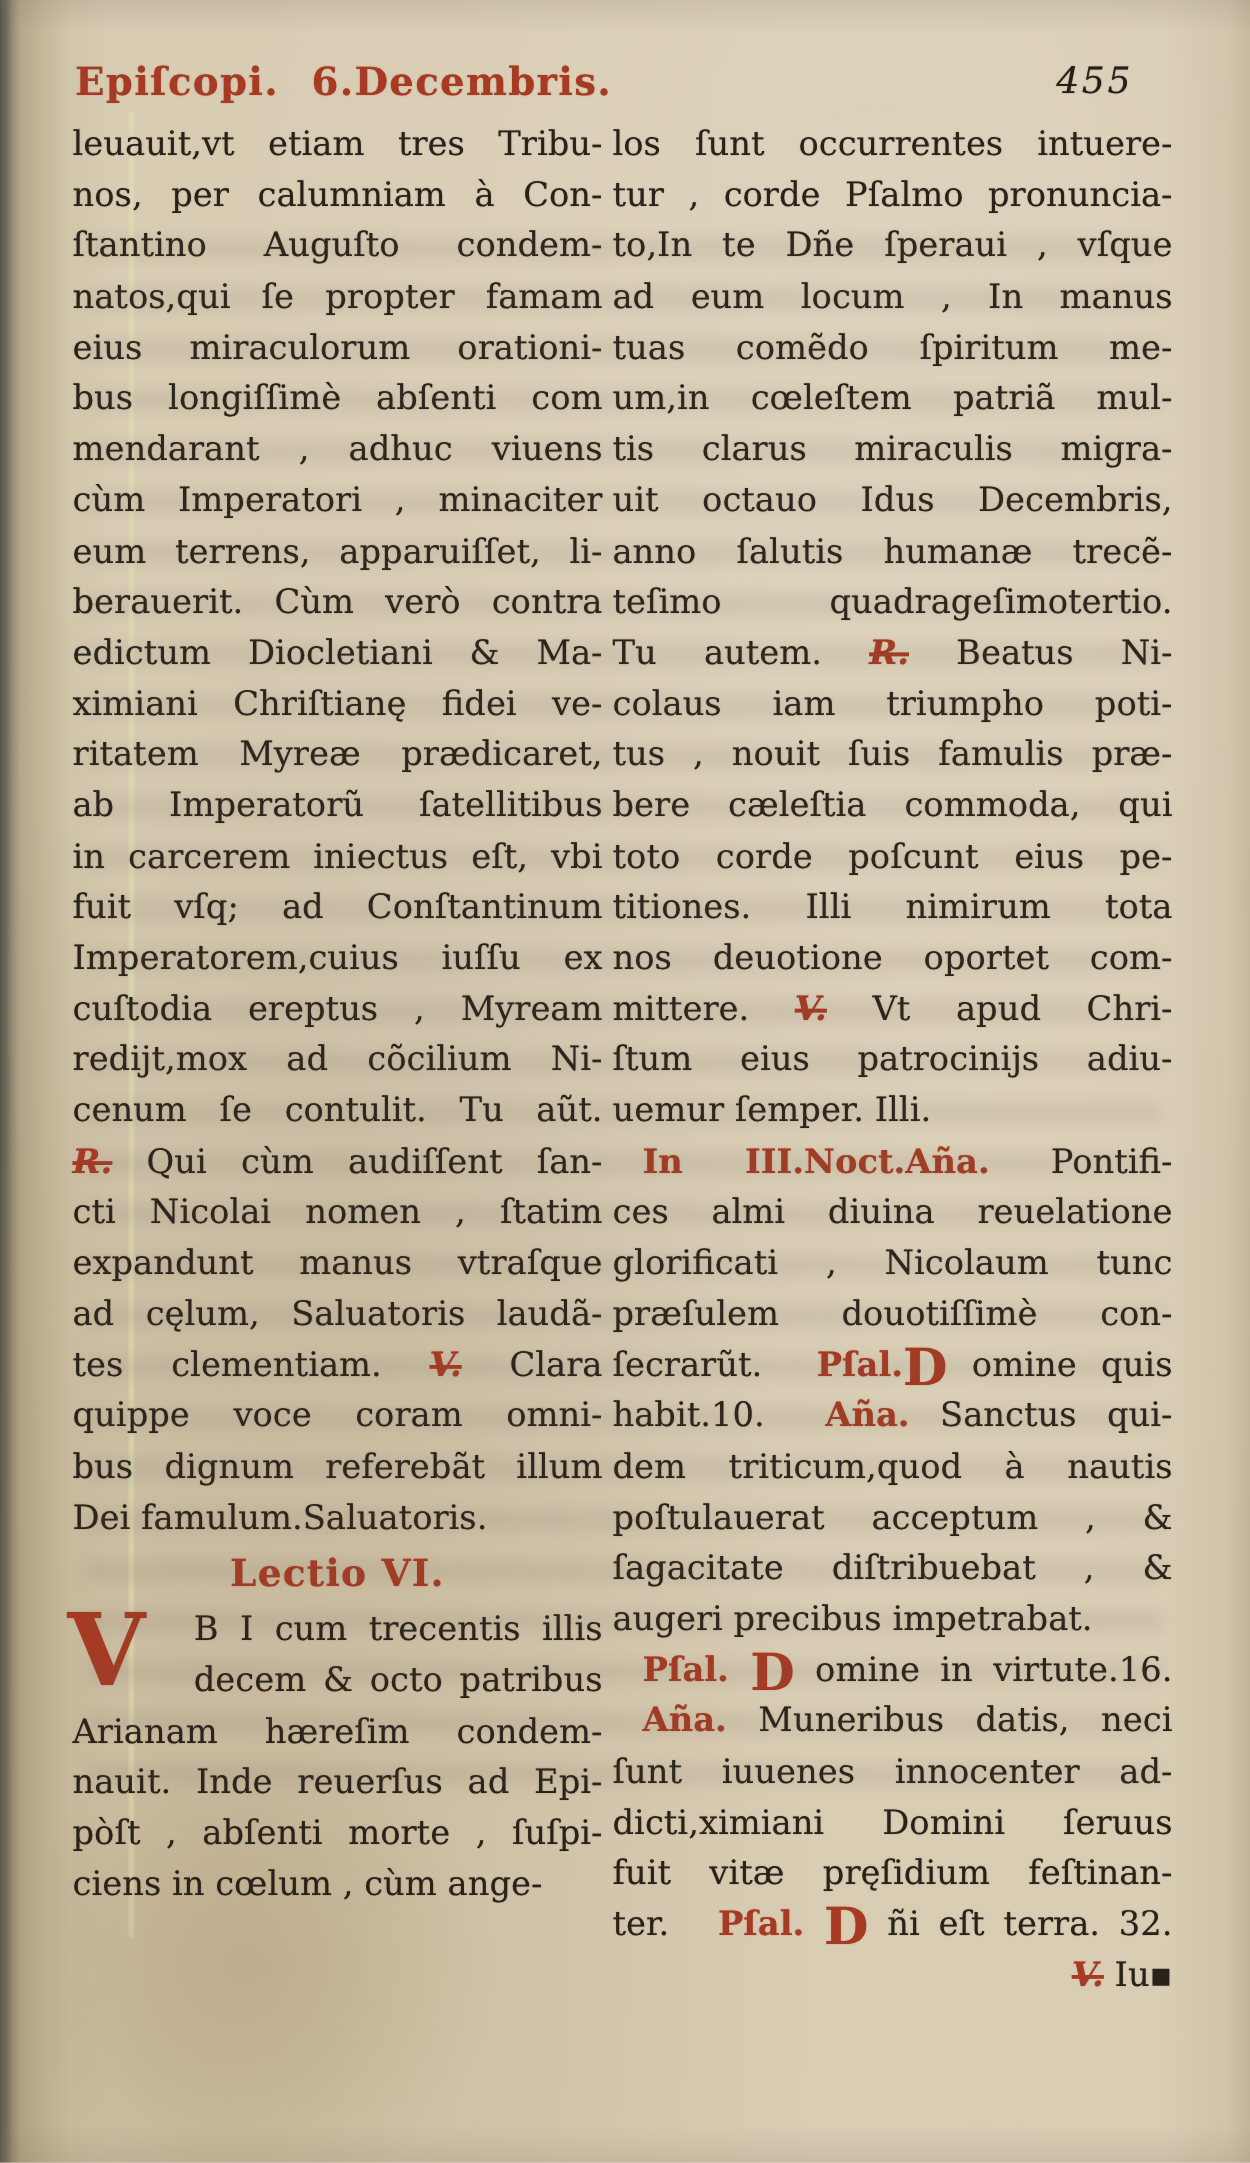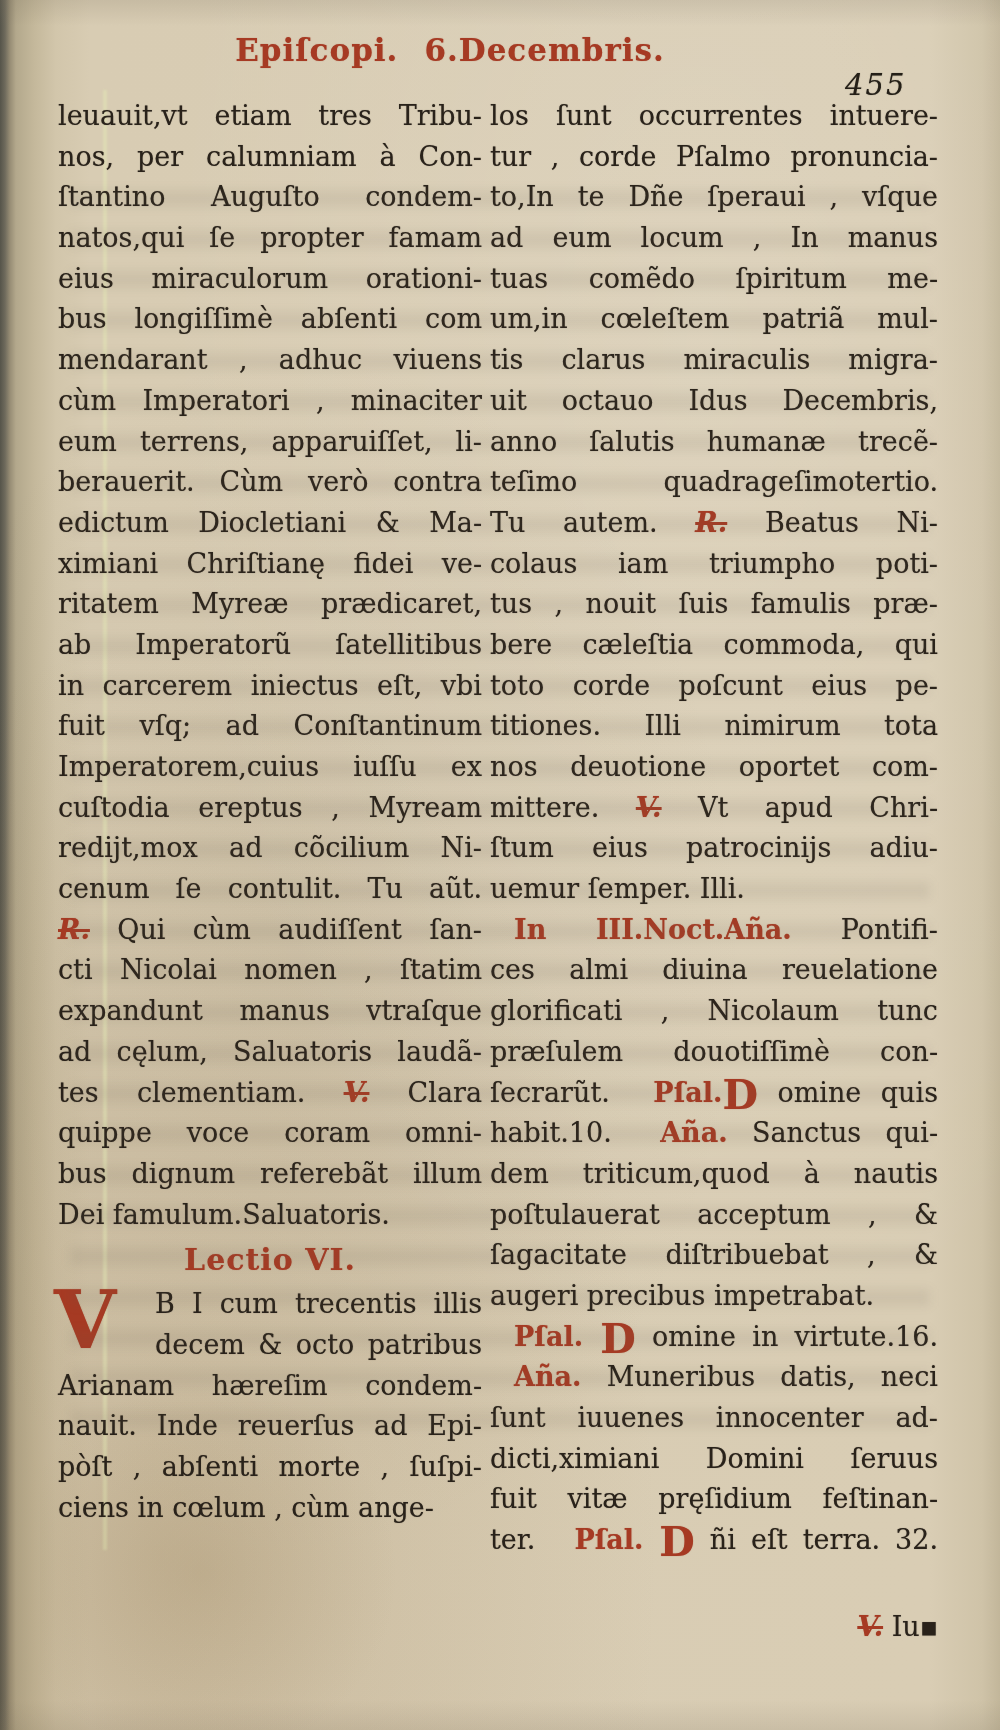--- a/index.html
+++ b/index.html
@@ -15,34 +15,34 @@
       linear-gradient(90deg,#55544a 0px,#6e6a5c 5px,#978d75 10px,#b3a88c 16px,#c4b89b 34px,#d2c6ab 56px,#d8ccb3 90px,#d9cdb4 930px,#cfc3a8 982px,#c2b69a 1000px);
     background-color:#d7cbb2;
   }
   .scanline{position:absolute;left:103px;top:90px;width:4px;height:1460px;
     background:rgba(228,234,182,0.45);filter:blur(1px);}
   .ghost{position:absolute;left:70px;top:190px;width:860px;height:1260px;
     background:repeating-linear-gradient(180deg, rgba(104,94,78,0.10) 0 17px, rgba(104,94,78,0) 17px 40.7px);
     filter:blur(5px);}
   .stain-b{position:absolute;left:40px;top:1380px;width:360px;height:350px;
     background:radial-gradient(ellipse at 45% 55%, rgba(140,115,72,0.20), transparent 70%);}
-  .header{position:absolute;left:60px;top:32px;width:780px;text-align:center;}
+  .header{position:absolute;left:60px;top:48px;width:780px;}
   .title-part{color:#a63a23;font-weight:bold;font-size:31px;letter-spacing:1px;
     text-shadow:0 0 1px rgba(150,50,30,0.5);}
   .title-gap{display:inline-block;width:26px;}
-  .pagenum{position:absolute;left:845px;top:68px;width:120px;font-size:29px;font-style:italic;
+  .pagenum{position:absolute;left:845px;top:47px;width:120px;font-size:29px;font-style:italic;
     color:#241f17;text-shadow:0 0 1px rgba(36,31,23,0.5);letter-spacing:2px;}
   .col{position:absolute;top:96px;color:#29221a;font-size:27px;
     text-shadow:0 0 1px rgba(41,34,26,0.45);}
   .col-left{left:58px;width:424px;}
   .col-right{left:490px;width:448px;}
   .line{height:40.7px;line-height:40.7px;text-align:justify;text-align-last:justify;
     white-space:normal;overflow:visible;}
   .line.al{text-align-last:left;}
-  .line.ar{text-align:center;text-align-last:right;margin-top:46px;}
+  .line.ar{text-align:center;text-align-last:right;}
   .line.ind{padding-left:97px;}
   .sym{color:#a63a23;font-weight:bold;font-style:italic;text-decoration:line-through;
     text-decoration-thickness:2.5px;text-shadow:0 0 1px rgba(150,50,30,0.5);}
   .rubseg{color:#a63a23;font-weight:bold;text-shadow:0 0 1px rgba(150,50,30,0.5);margin-left:24px;}
   .bigD{color:#a63a23;font-weight:bold;font-size:41px;line-height:27px;vertical-align:-7px;
     text-shadow:0 0 1px rgba(150,50,30,0.5);}
   .lectio{height:49px;line-height:49px;text-align:center;color:#a63a23;font-weight:bold;
     font-size:30px;letter-spacing:1px;text-shadow:0 0 1px rgba(150,50,30,0.5);}
   .dropblock{position:relative;}
   .dropcap{position:absolute;left:-4px;top:-4px;font-size:80px;line-height:80px;

